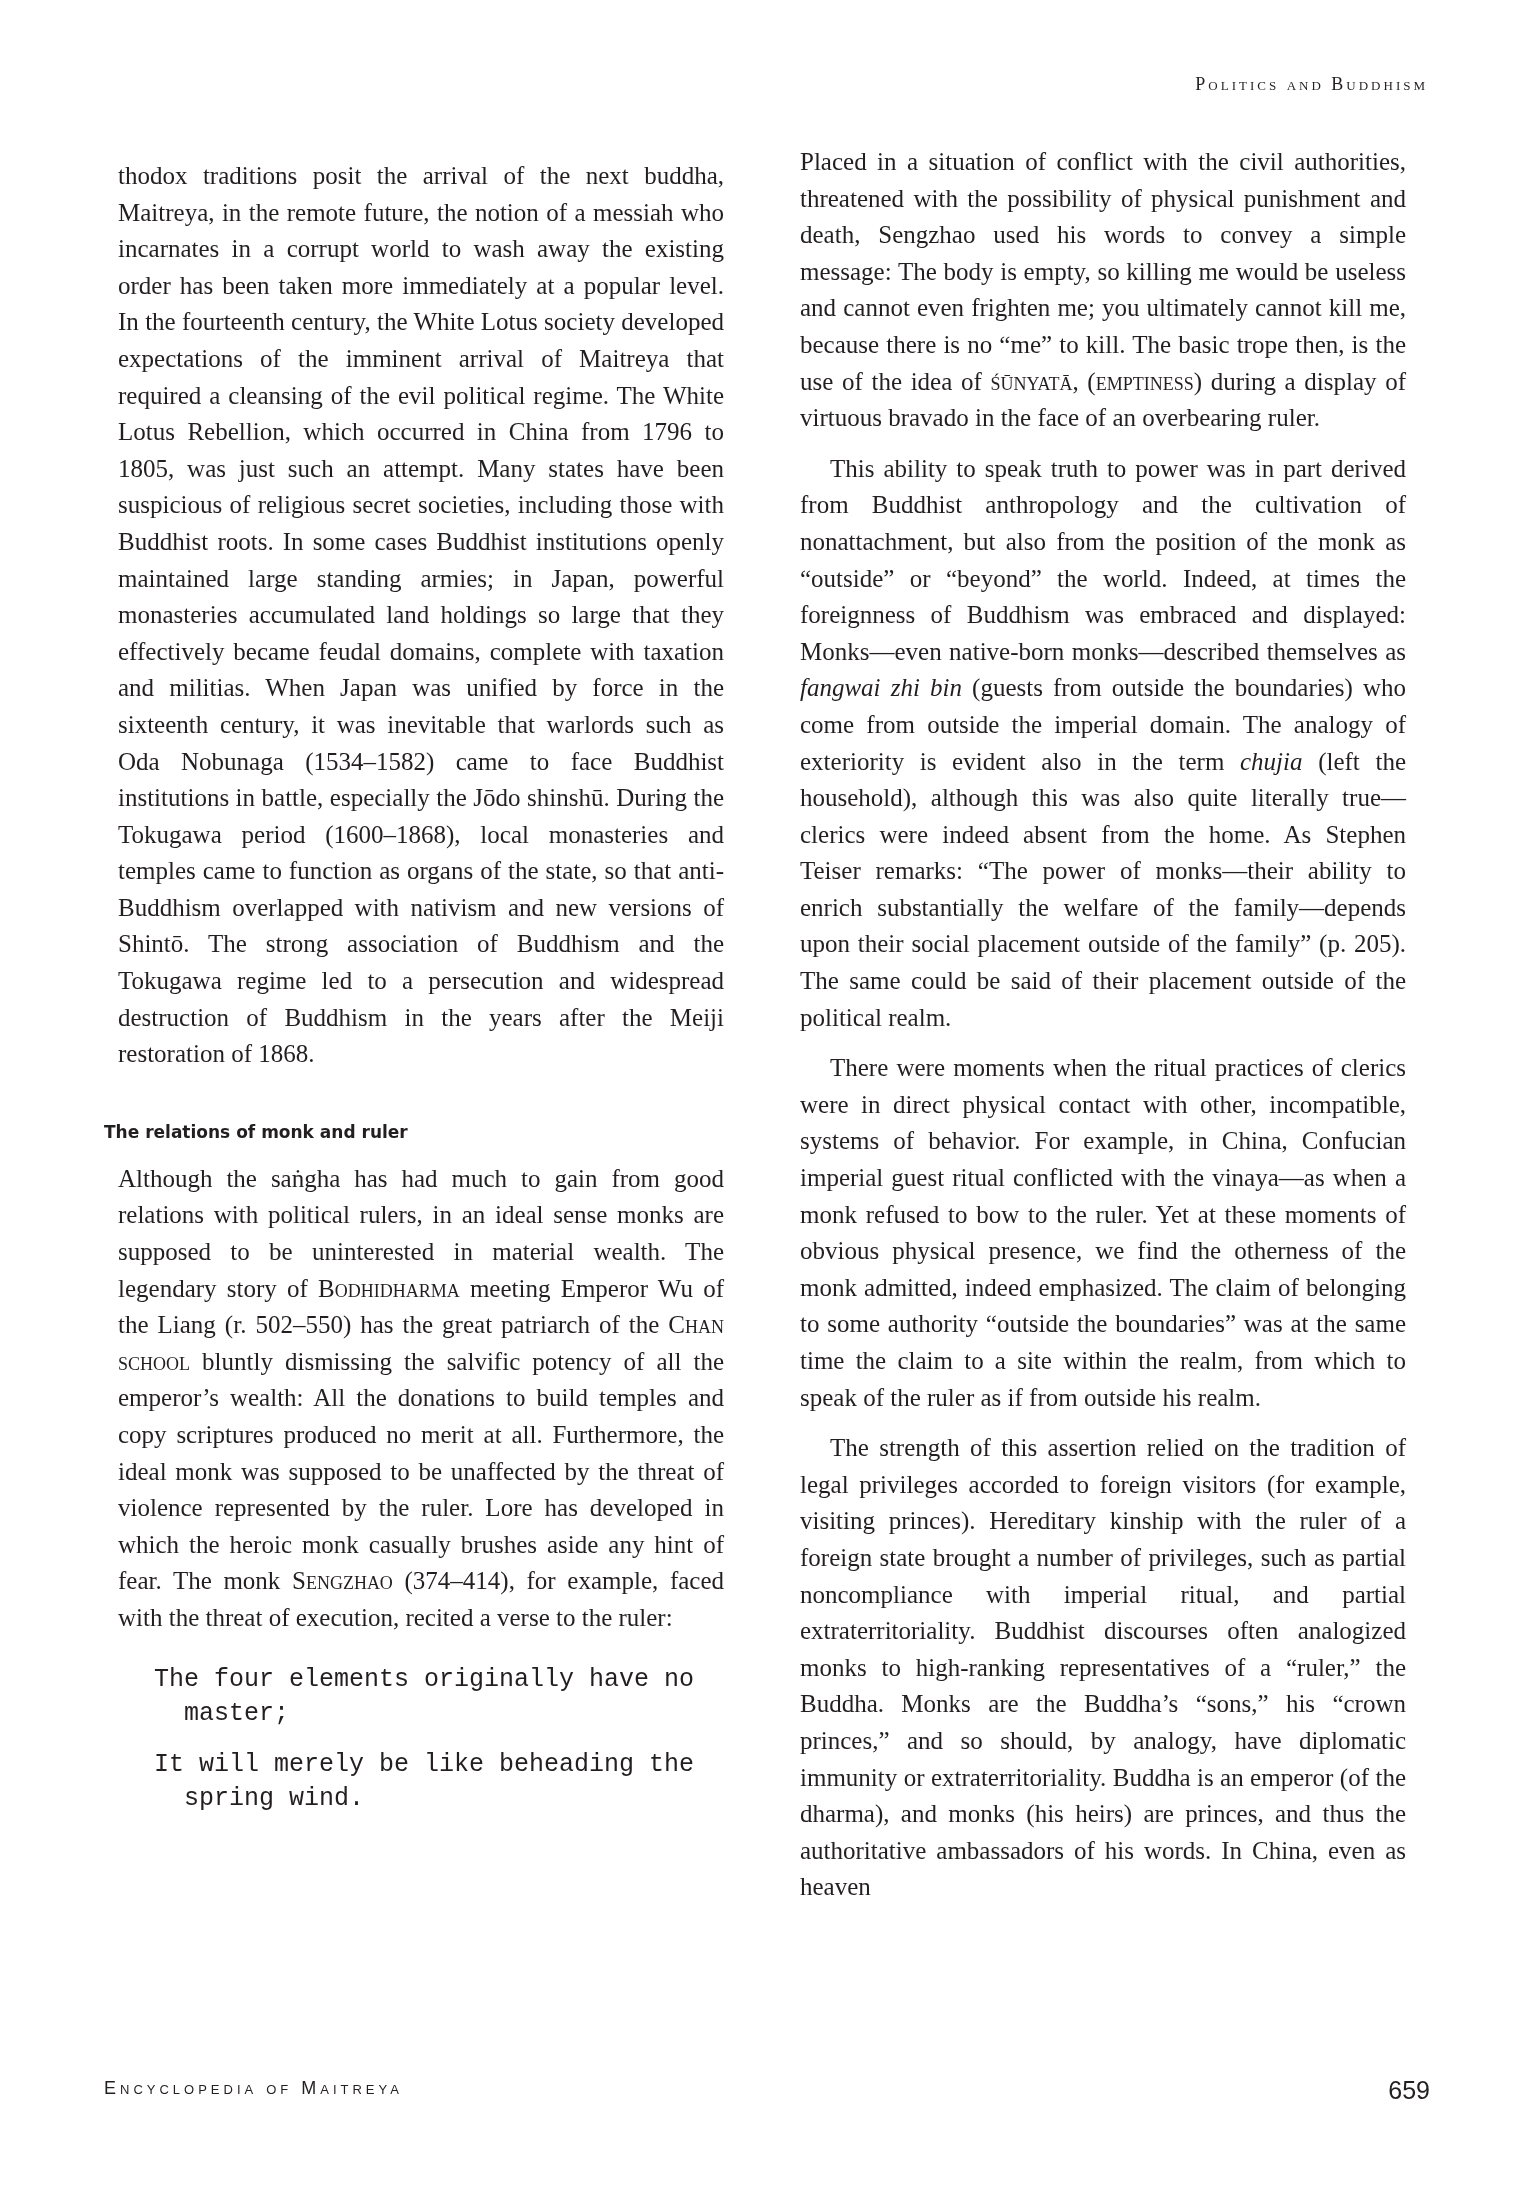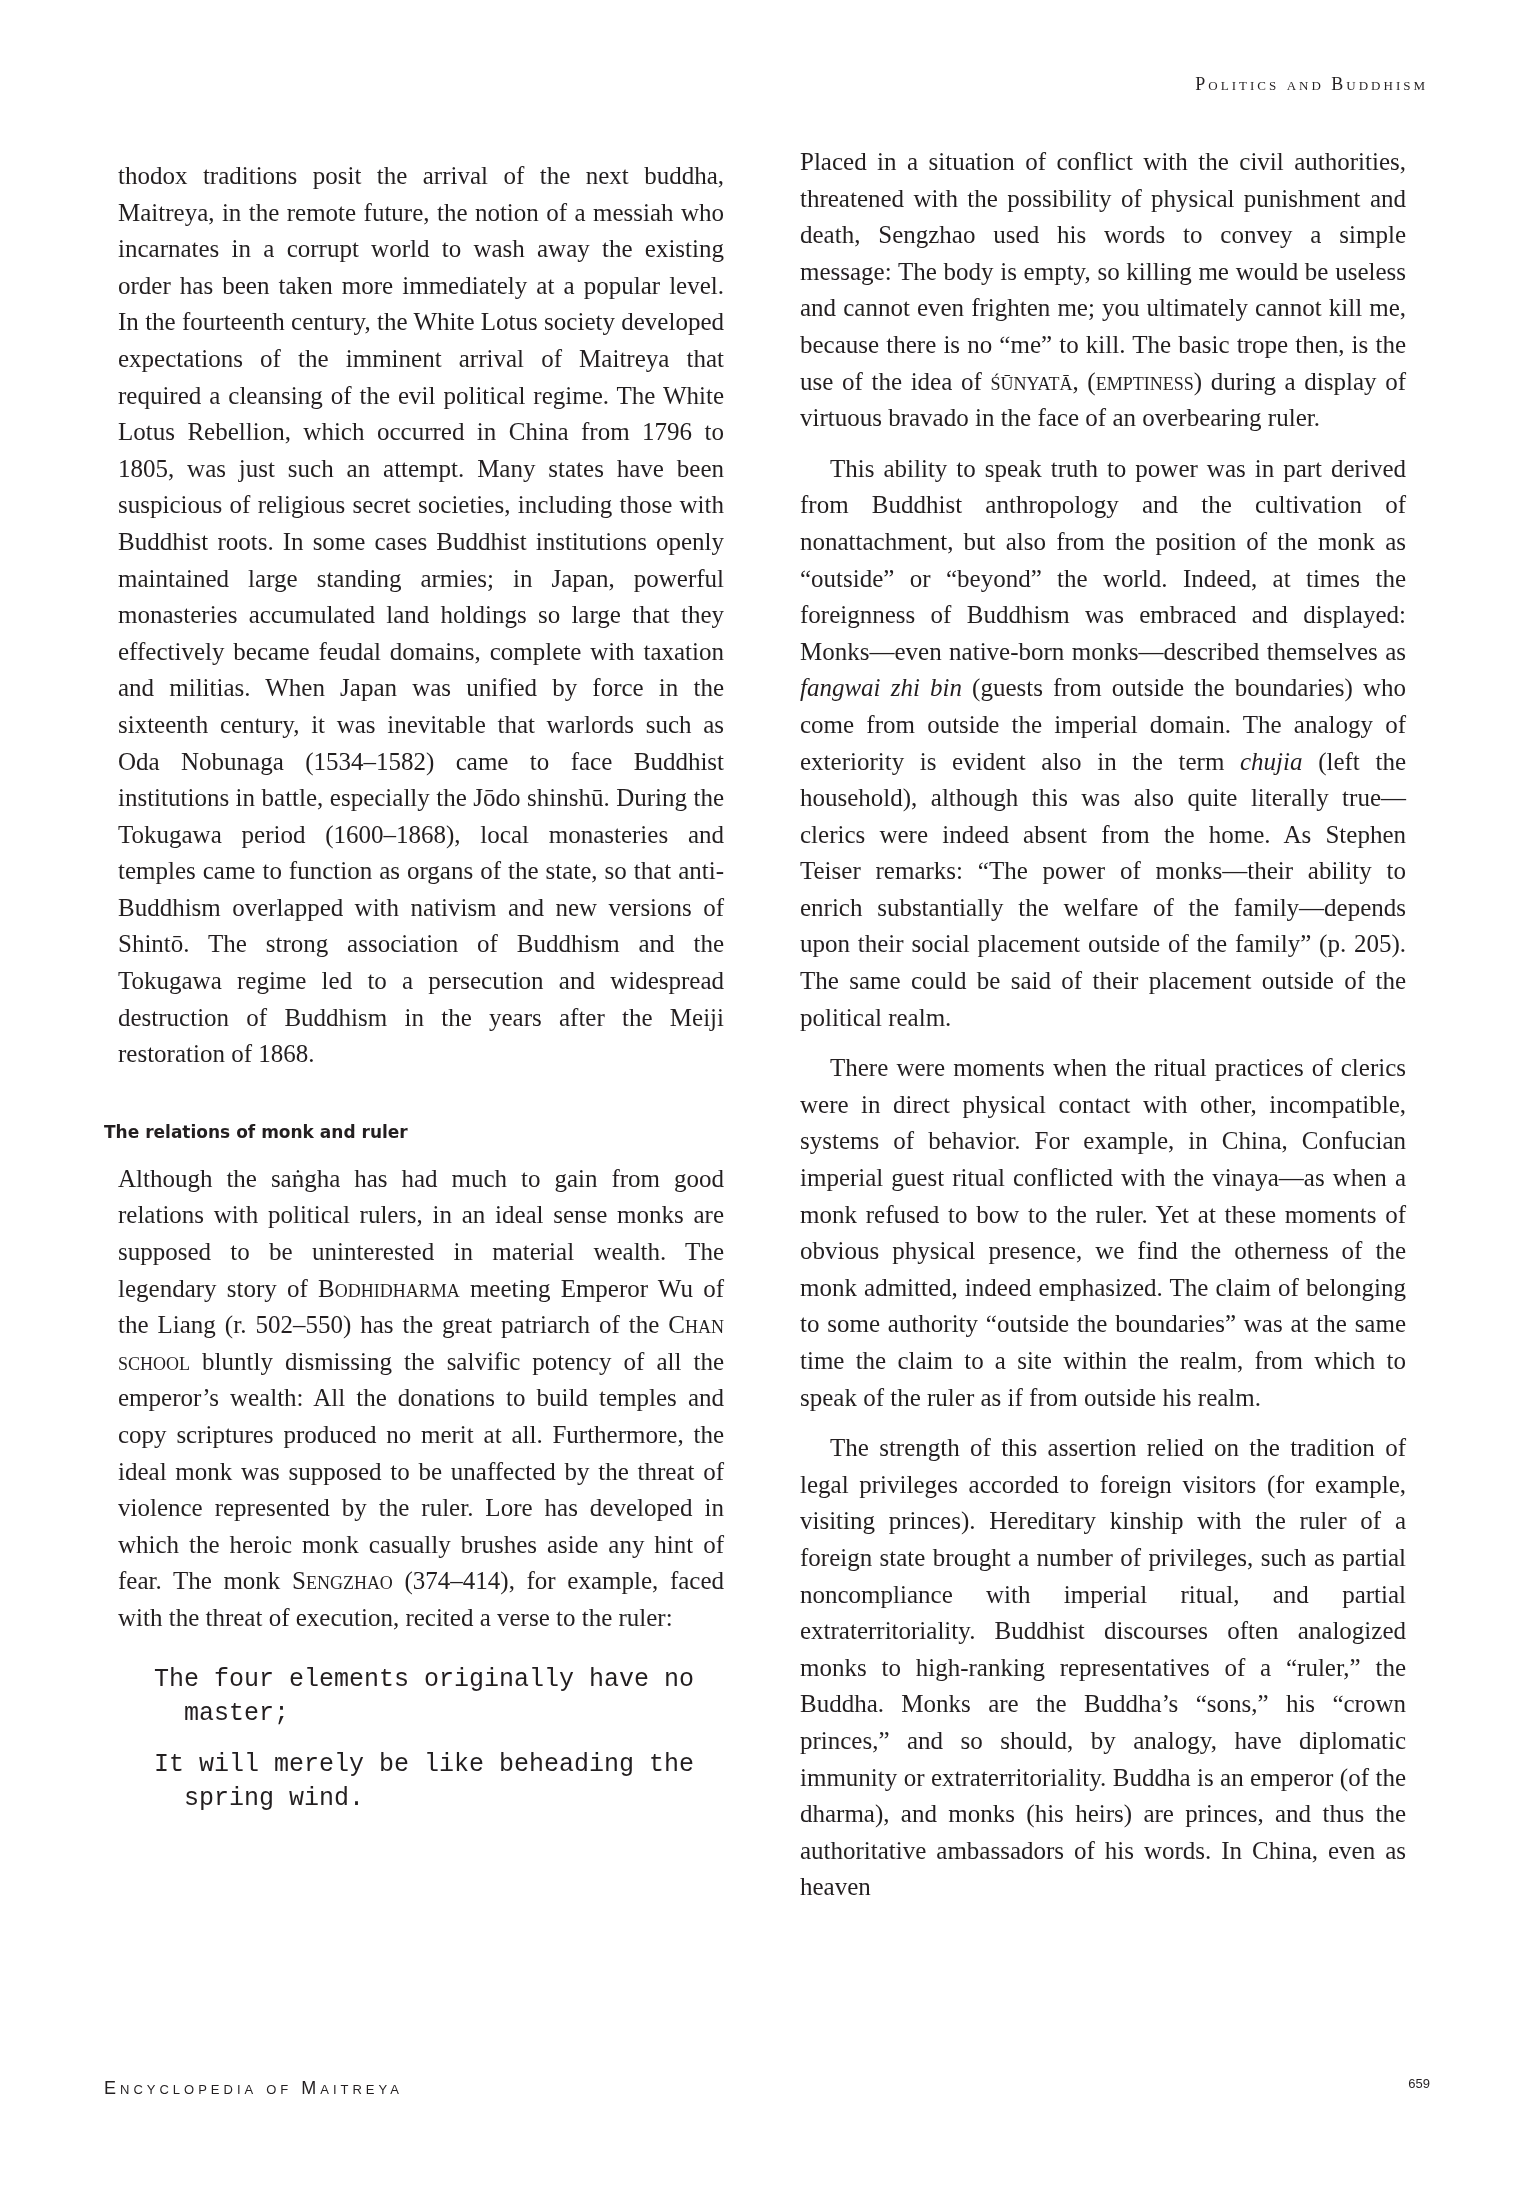--- a/index.html
+++ b/index.html
@@ -26,21 +26,21 @@
   }
   .verse { margin-top: 26px; padding-left: 50px; text-align: left; font-family: Liberation Mono, monospace; }
   .verse .vline { margin: 0 0 17px 0; padding-left: 30px; text-indent: -30px; line-height: 34px; }
   .footer-title {
     position: absolute; top: 2078px; left: 104px;
     font-family: "Liberation Sans", sans-serif; font-size: 18px;
     font-variant: small-caps; letter-spacing: 4px; color: #231f20;
   }
   .footer-page {
     position: absolute; top: 2076px; right: 92px;
-    font-family: "Liberation Sans", sans-serif; font-size: 13px; color: #231f20;
+    font-family: "Liberation Sans", sans-serif; font-size: 25px; color: #231f20;
   }
   .col-right p.first { margin-top: 0; }
 </style>
 </head>
 <body>
 
 <div class="running-head">Politics and Buddhism</div>
 
 <div class="column col-left">
   <p><span>thodox traditions posit the arrival of the next buddha, Maitreya, in the remote future, the notion of a messiah who incarnates in a corrupt world to wash away the existing order has been taken more immediately at a popular level. In the fourteenth century, the White Lotus society developed expectations of the imminent arrival of Maitreya that required a cleansing of the evil political regime. The White Lotus Rebellion, which occurred in China from 1796 to 1805, was just such an attempt. Many states have been suspicious of religious secret societies, including those with Buddhist roots. In some cases Buddhist institutions openly maintained large standing armies; in Japan, powerful monasteries accumulated land holdings so large that they effectively became feudal domains, complete with taxation and militias. When Japan was unified by force in the sixteenth century, it was inevitable that warlords such as Oda Nobunaga (1534–1582) came to face Buddhist institutions in battle, especially the Jōdo shinshū. During the Tokugawa period (1600–1868), local monasteries and temples came to function as organs of the state, so that anti-Buddhism overlapped with nativism and new versions of Shintō. The strong association of Buddhism and the Tokugawa regime led to a persecution and widespread destruction of Buddhism in the years after the Meiji restoration of 1868.</span></p>

